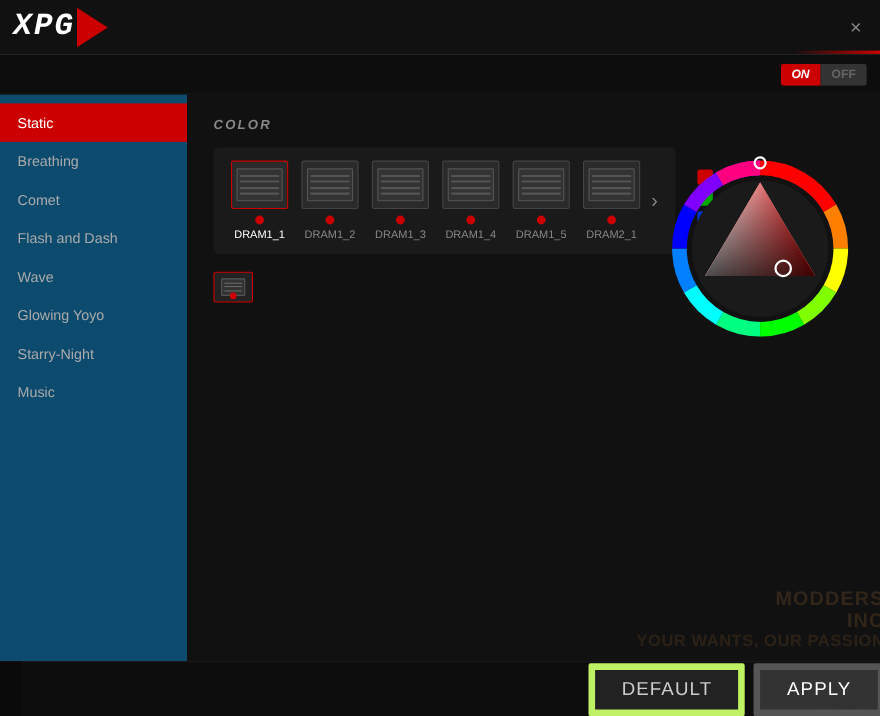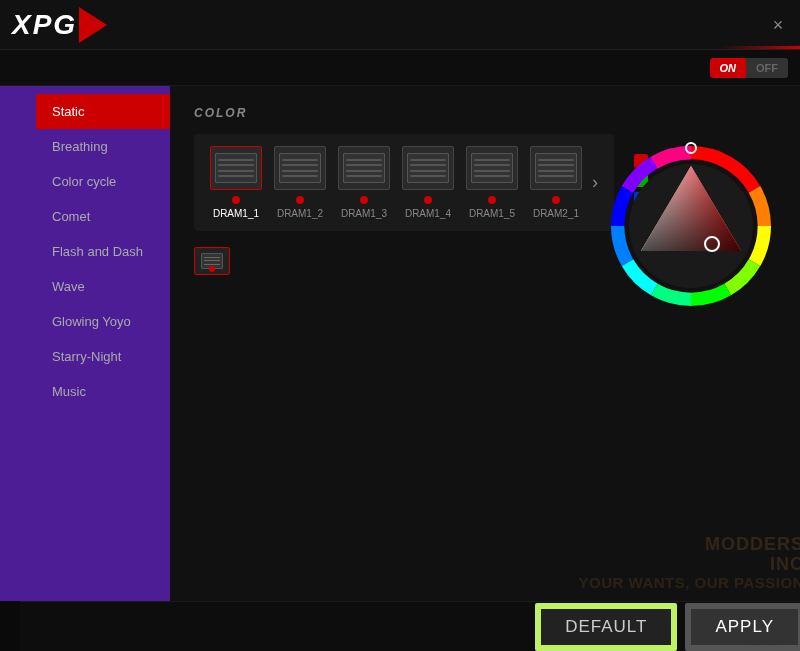--- a/index.html
+++ b/index.html
@@ -21,20 +21,21 @@
       display: flex;
       align-items: center;
       justify-content: space-between;
       padding: 0 12px;
       border-bottom: 1px solid #222;
       position: relative;
     }
     .logo-area {
       display: flex;
       align-items: center;
+      font-family: Liberation Mono, monospace;
     }
     .logo-xpg {
       font-size: 28px;
       font-weight: 900;
       color: #fff;
       font-style: italic;
       letter-spacing: 2px;
       position: relative;
     }
     .logo-xpg::before {
@@ -97,24 +98,23 @@
 
     
     .main-layout {
       display: flex;
       height: calc(651px - 50px - 36px - 50px);
     }
 
     
     .sidebar {
       width: 170px;
-      background: #4c1d95;
+      background: #0c4a6e;
       padding-top: 8px;
       flex-shrink: 0;
-      padding-left: 36px;
     }
     .sidebar-item {
       padding: 10px 16px;
       font-size: 13px;
       color: #aaa;
       cursor: pointer;
       transition: background 0.15s;
     }
     .sidebar-item.active {
       background: #c00;
@@ -351,21 +351,20 @@
     <div class="toggle-on">ON</div>
     <div class="toggle-off">OFF</div>
   </div>
 </div>
 
 <div class="main-layout">
 
   <div class="sidebar">
     <div class="sidebar-item active">Static</div>
     <div class="sidebar-item">Breathing</div>
-    <div class="sidebar-item">Color cycle</div>
     <div class="sidebar-item">Comet</div>
     <div class="sidebar-item">Flash and Dash</div>
     <div class="sidebar-item">Wave</div>
     <div class="sidebar-item">Glowing Yoyo</div>
     <div class="sidebar-item">Starry-Night</div>
     <div class="sidebar-item">Music</div>
   </div>
 
   <div class="content">
     <div class="section-label">COLOR</div>

